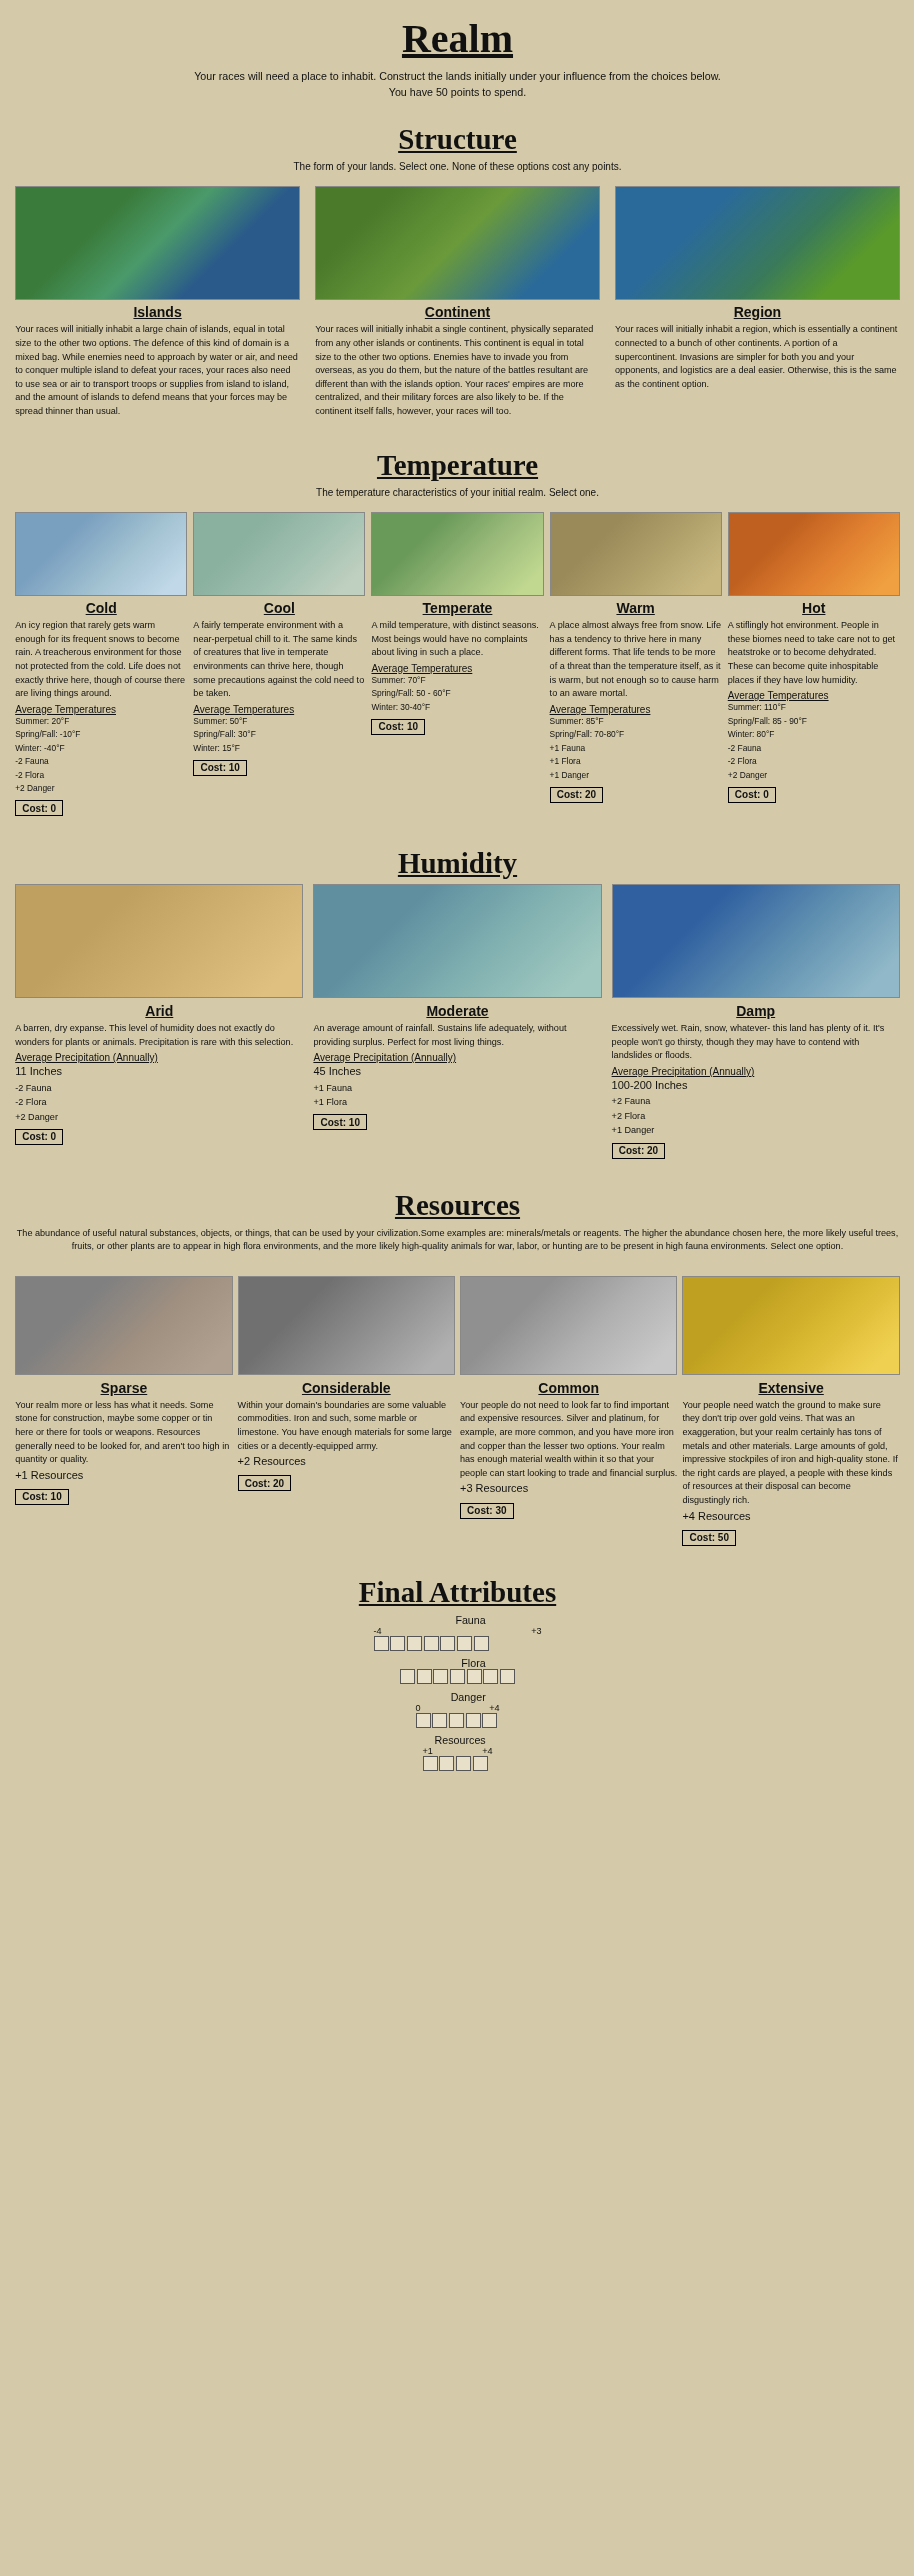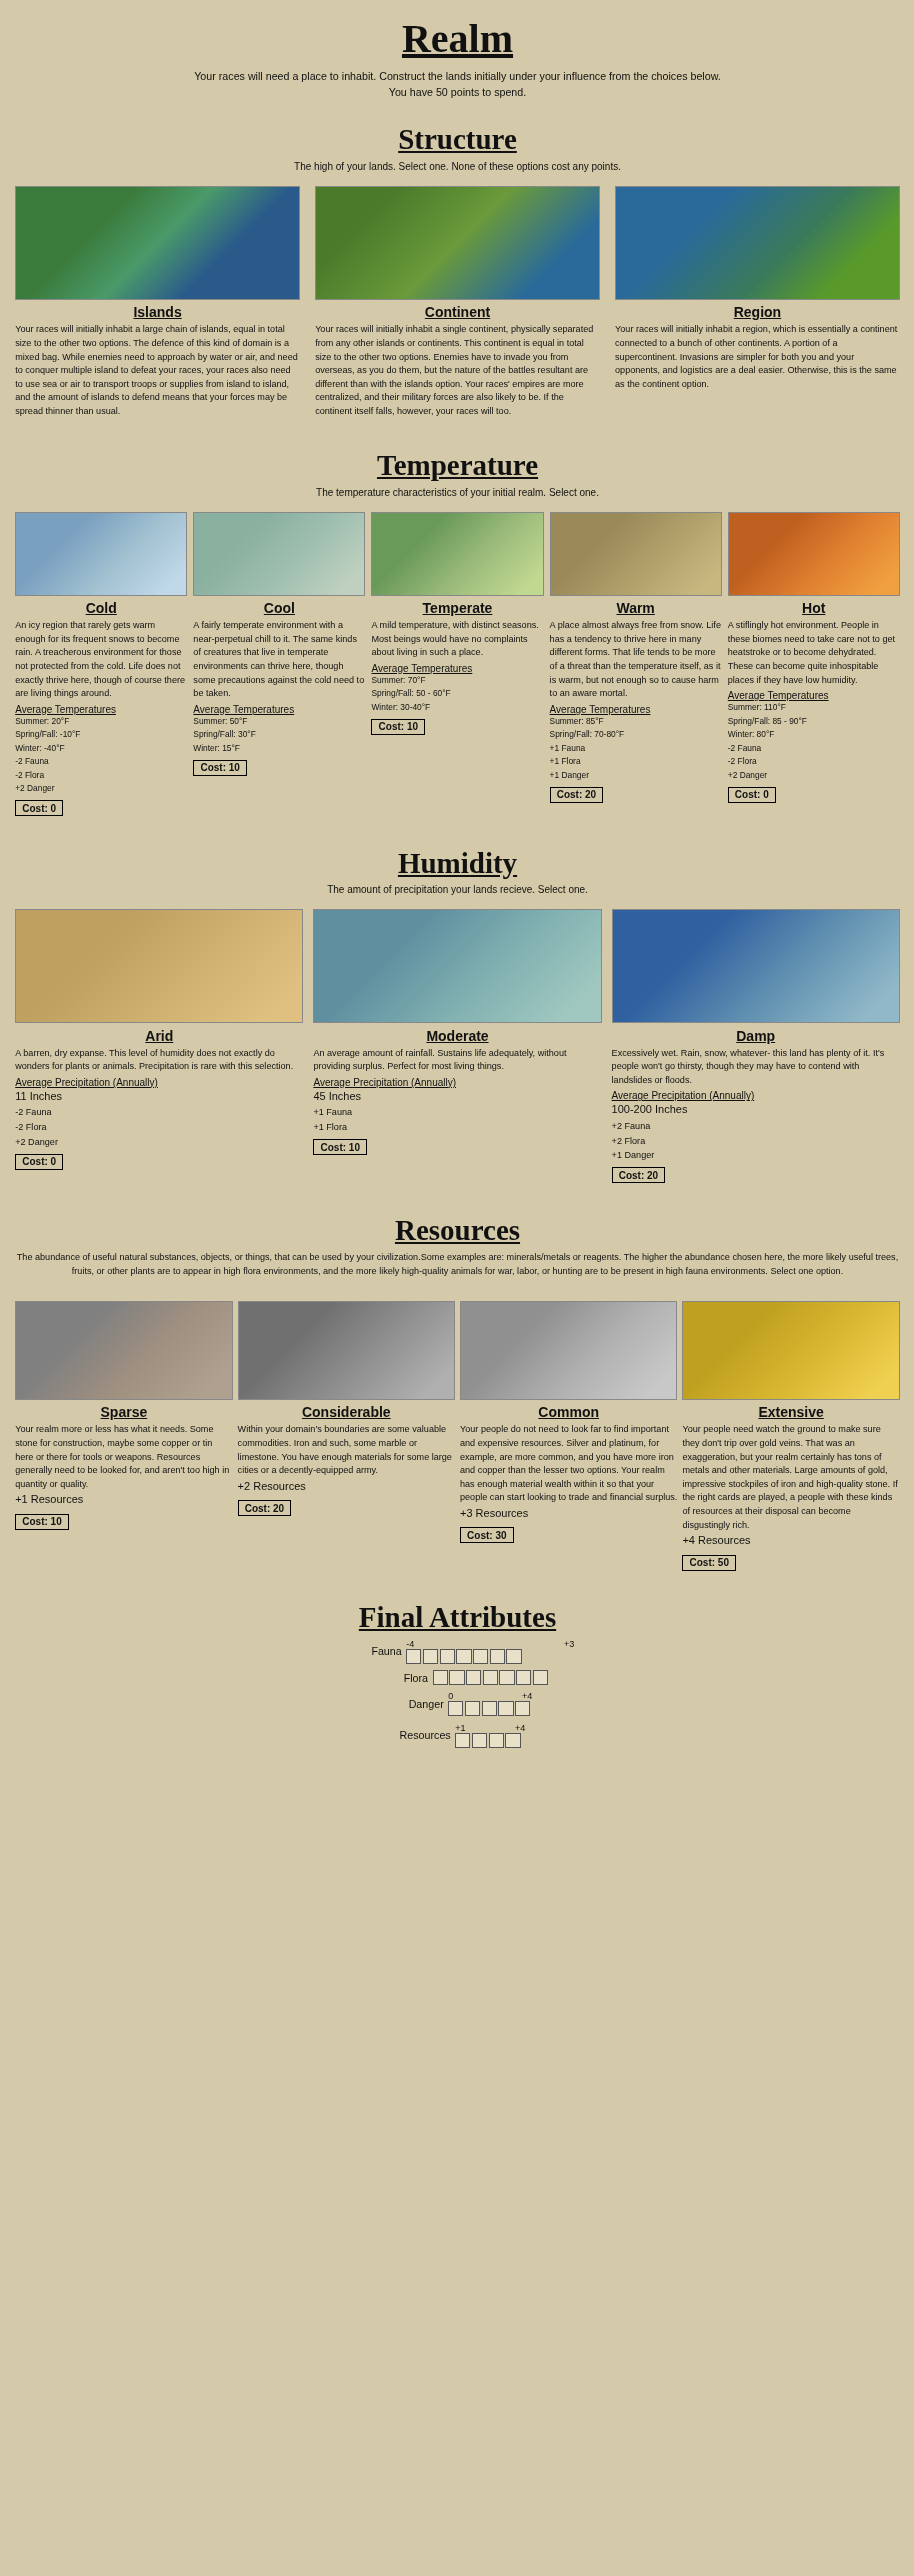--- a/index.html
+++ b/index.html
@@ -125,20 +125,21 @@
     }
     
     .final-attrs {
       margin-top: 15.2px;
     }
     .attr-row {
       display: flex;
       align-items: center;
       margin-bottom: 6.1px;
       justify-content: center;
+      flex-direction: column;
     }
     .attr-label {
       width: 61px;
       text-align: right;
       font-size: 10.7px;
       margin-right: 4.6px;
     }
     .attr-scale-container {
       display: flex;
       flex-direction: column;
@@ -217,21 +218,21 @@
 <body>
 
 <h1 class="page-title">Realm</h1>
 <p class="page-subtitle">
   <span>Your races will need a place to inhabit. Construct the lands initially under your influence from the choices below.</span><br>
   <span>You have 50 points to spend.</span>
 </p>
 
 <div class="section">
   <h2 class="section-title">Structure</h2>
-  <p class="section-subtitle">The high of your lands. Select one. None of these options cost any points.</p>
+  <p class="section-subtitle">The form of your lands. Select one. None of these options cost any points.</p>
   <div class="structure-grid">
 
     <div class="structure-card">
       <div class="card-image-placeholder img-islands"></div>
       <div class="card-title">Islands</div>
       <div class="card-desc">Your races will initially inhabit a large chain of islands, equal in total size to the other two options. The defence of this kind of domain is a mixed bag. While enemies need to approach by water or air, and need to conquer multiple island to defeat your races, your races also need to use sea or air to transport troops or supplies from island to island, and the amount of islands to defend means that your forces may be spread thinner than usual.</div>
     </div>
 
     <div class="structure-card">
       <div class="card-image-placeholder img-continent"></div>
@@ -314,21 +315,20 @@
 -2 Flora
 +2 Danger</div>
       <div class="cost-badge">Cost: 0</div>
     </div>
 
   </div>
 </div>
 
 <div class="section">
   <h2 class="section-title">Humidity</h2>
-  <p class="section-subtitle">The amount of precipitation your lands recieve. Select one.</p>
   <div class="humidity-grid">
 
     <div class="humidity-card">
       <div class="card-image-placeholder img-arid"></div>
       <div class="card-title">Arid</div>
       <div class="card-desc">A barren, dry expanse. This level of humidity does not exactly do wonders for plants or animals. Precipitation is rare with this selection.</div>
       <span class="avg-temp-label">Average Precipitation (Annually)</span>
       <div class="stat-line">11 Inches</div>
       <div class="stat-line" style="white-space:pre-line; font-size:9.1px;">-2 Fauna
 -2 Flora

